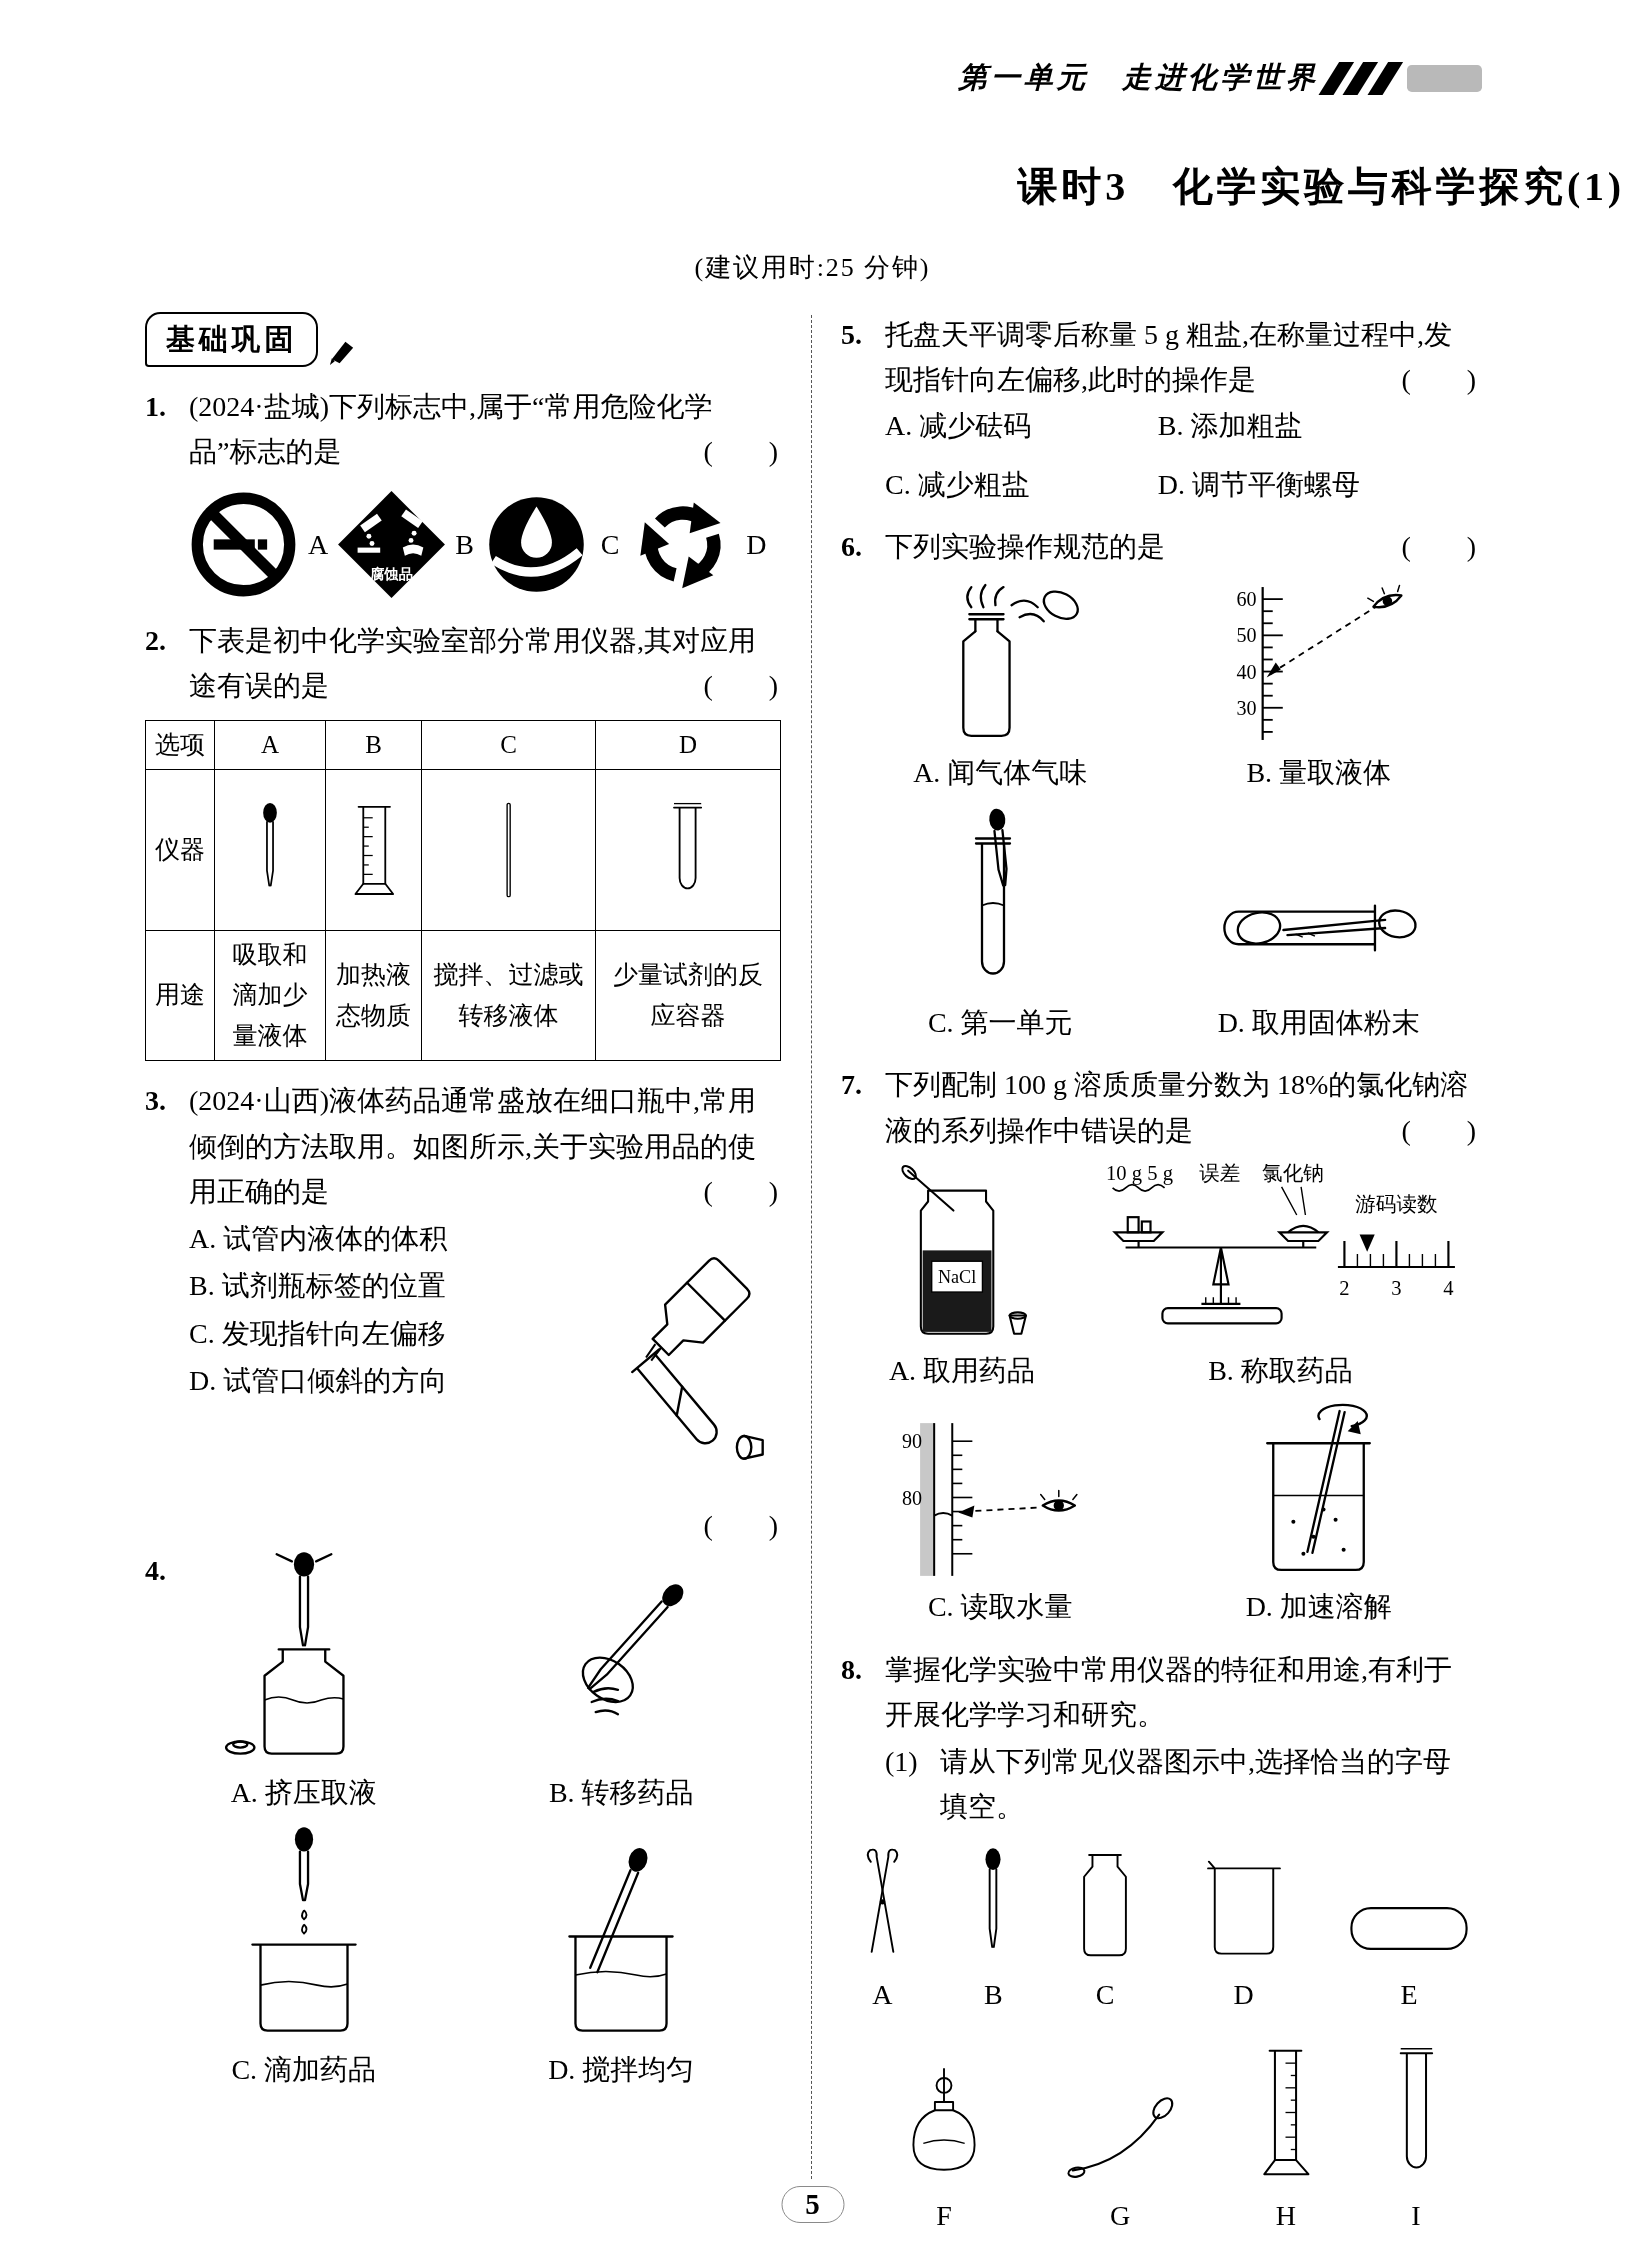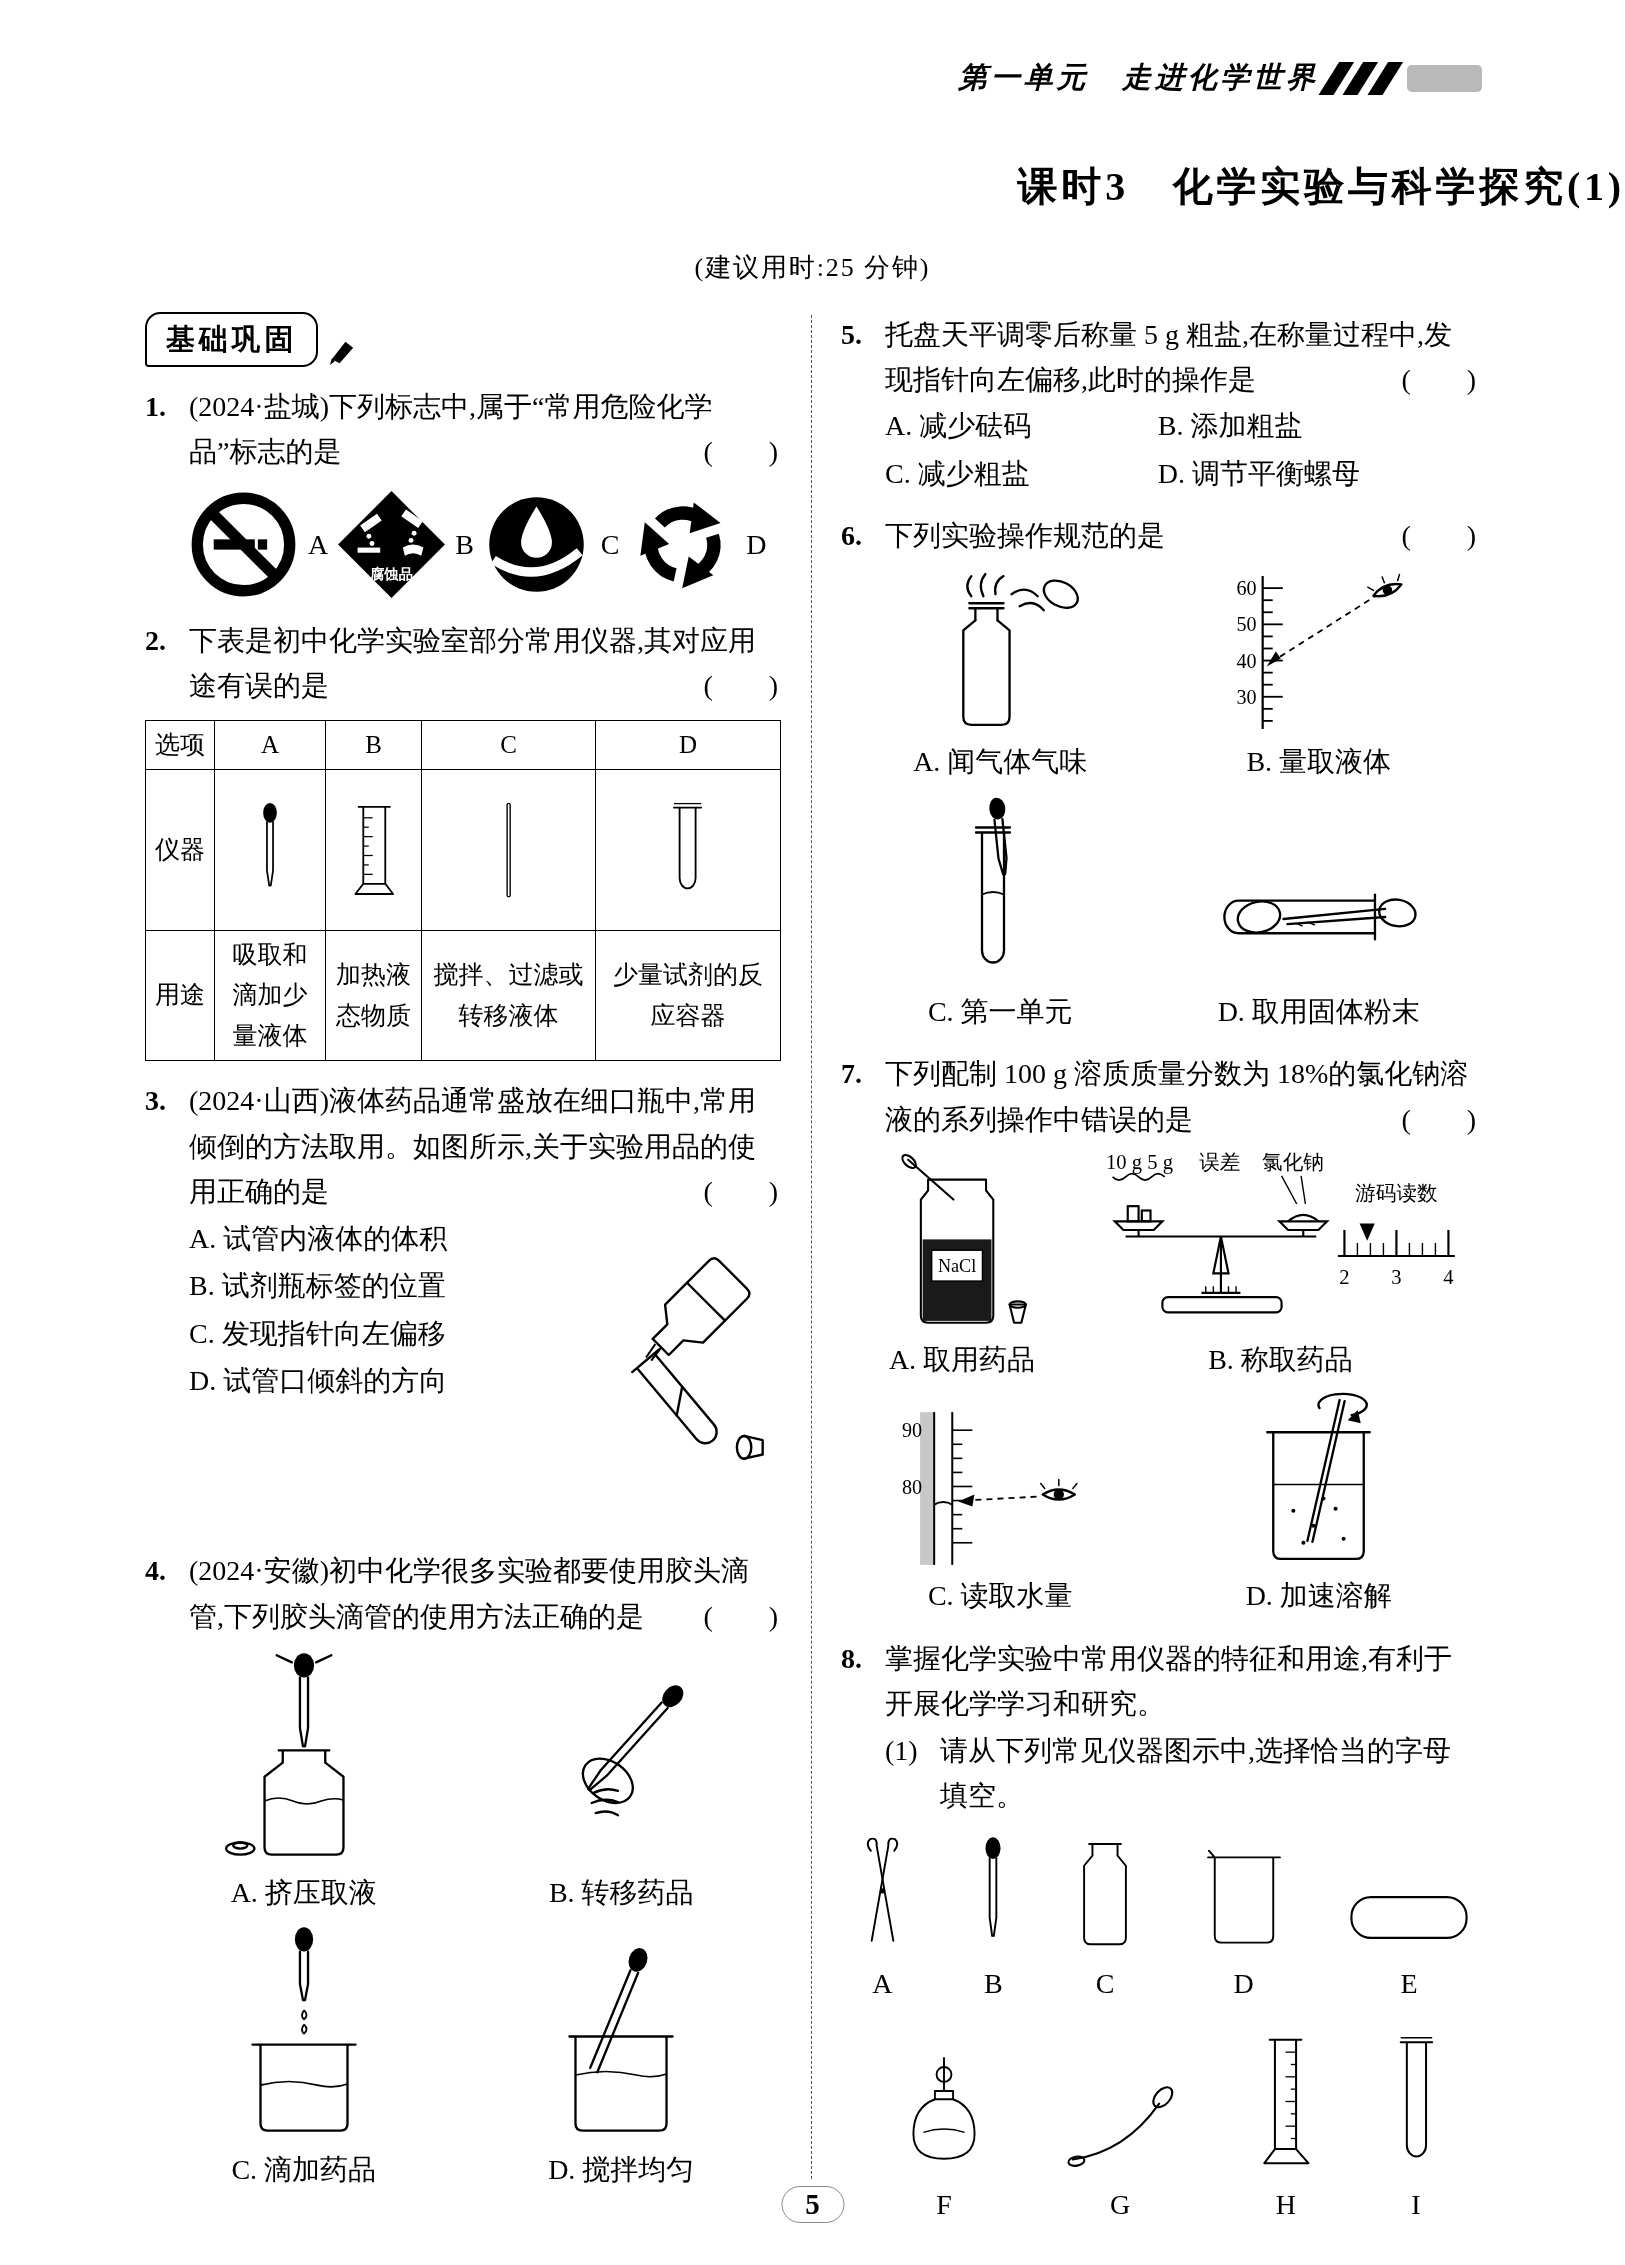--- a/index.html
+++ b/index.html
@@ -24,21 +24,21 @@
 .qnum{position:absolute;left:0;top:0;font-weight:bold}
 .bracket{position:absolute;right:1.9px;bottom:0;white-space:nowrap}
 .iconrow{display:flex;justify-content:space-between;align-items:flex-end;padding:13.4px 13.4px 0;margin-left:29px}
 .iconcell{display:flex;align-items:center;gap:7.6px}
 .letter{font-size:28px}
 table.instr{border-collapse:collapse;width:100%;margin:11.5px 0 5.7px;table-layout:fixed;font-size:25px;text-align:center}
 table.instr td{border:1.9px solid #000;padding:3.8px 5.7px;vertical-align:middle}
 .figs2{display:grid;grid-template-columns:1fr 1fr;justify-items:center;align-items:end;margin:9.6px 0 0}
 .figcell{display:flex;flex-direction:column;align-items:center;gap:3.8px}
 .figcap{font-size:28px;text-align:center}
-.opts2{display:grid;grid-template-columns:46% 54%;padding-left:44px;row-gap:3px}
+.opts2{display:grid;grid-template-columns:46% 54%;padding-left:44px;row-gap:14px}
 .optlist{width:335px;padding-left:44px}
 .optlist div{margin:1.9px 0}
 .q3body{position:relative;min-height:315px}
 .q3fig{position:absolute;right:0;top:29px}
 .sub-line{position:relative;padding-left:99px;margin-top:1.9px}
 .sub-marker{position:absolute;left:44px;top:0}
 .instrow{display:flex;justify-content:space-between;align-items:flex-end;padding:15.3px 3.8px 0}
 .instcell{display:flex;flex-direction:column;align-items:center;gap:9.6px}
 .pagenum{position:absolute;left:50%;bottom:42px;transform:translateX(-50%);
   border:1.9px solid #8a8a8a;border-radius:19px;min-width:63px;padding:1px 13.4px;text-align:center;
@@ -233,21 +233,20 @@
                 <path d="M196 185 L214 189 L214 203 L196 207"></path>
               </g>
           </svg>
         </div>
       </div>
     </div>
 
     <div class="q">
       <div class="stem">
         <span class="qnum">4.</span>
-        <span>(2024·安徽)初中化学很多实验都要使用胶头滴管,下列胶头滴管的使用方法正确的是</span>
         <span class="bracket">(　　)</span>
       </div>
       <div class="figs2">
         <div class="figcell">
           <svg width="172" height="218" viewBox="0 0 170 215">
             <ellipse cx="85" cy="16" rx="10" ry="12" fill="#000"></ellipse>
             <path class="k" d="M73 13 L58 6 M97 13 L112 6"></path>
             <path class="k" d="M81 28 L81 78 L84 96 M89 28 L89 78 L86 96"></path>
             <path class="k" d="M60 100 L110 100 M64 100 L64 112 L46 126 L46 196 Q46 203 53 203 L117 203 Q124 203 124 196 L124 126 L106 112 L106 100"></path>
             <path d="M46 150 Q60 144 74 150 Q88 156 102 150 Q114 146 124 149" stroke="#000" stroke-width="1.6" fill="none"></path>

